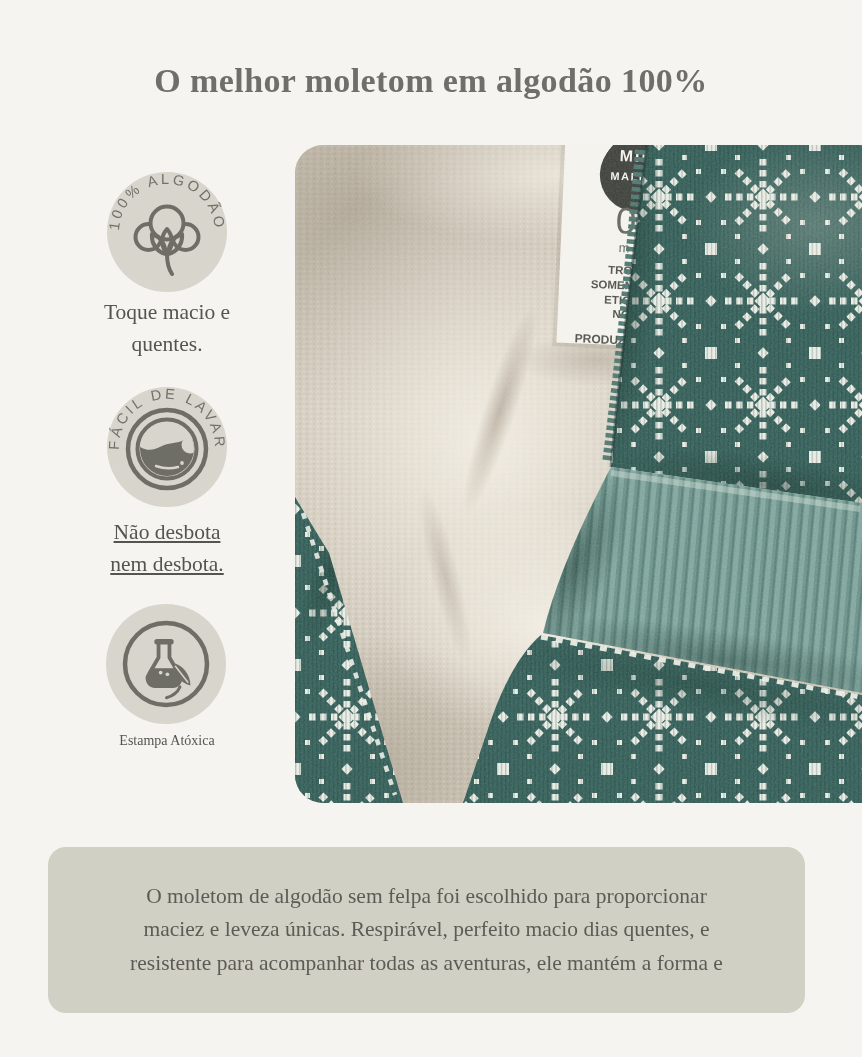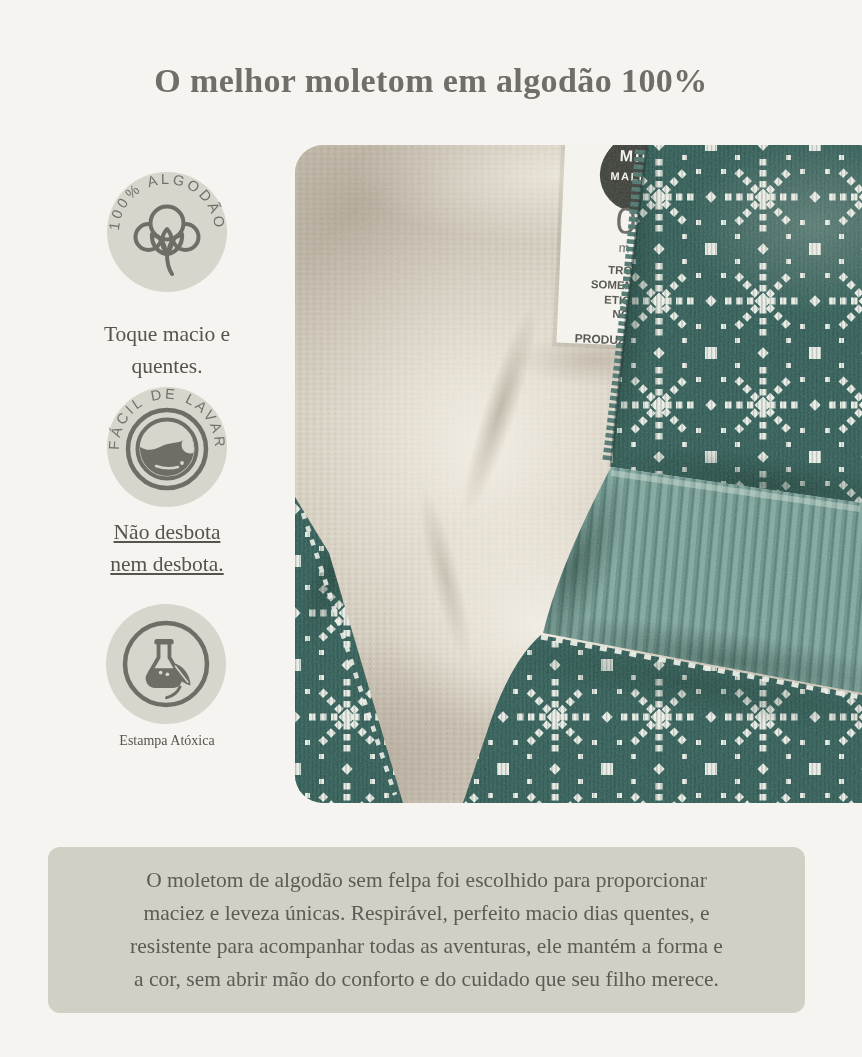--- a/index.html
+++ b/index.html
@@ -14,27 +14,27 @@
     color:#6f6e69;font-weight:700;
   }
   .badge{position:absolute;width:150px;height:150px;}
   .badge-1{left:92px;top:154px;}
   .badge-2{left:92px;top:369px;}
   .badge-3{left:91px;top:586px;}
   .caption{
     position:absolute;left:47px;width:240px;text-align:center;
     font-size:21.5px;line-height:1.5;color:#55544e;
   }
-  .caption-1{top:318px;}
+  .caption-1{top:296px;}
   .caption-2{top:516px;text-decoration:underline;}
   .caption-3{top:730px;font-size:14px;}
   .photo-wrap{position:absolute;left:295px;top:145px;width:567px;height:658px;}
   .desc-box{
     position:absolute;left:48px;top:847px;width:757px;height:166px;
-    background:#d1d0c5;border-radius:12px;
+    background:#d1d0c5;border-radius:18px;
     display:flex;align-items:center;justify-content:center;
   }
   .desc-text{
     text-align:center;font-size:21.5px;line-height:1.54;color:#5c5b55;
     width:720px;
   }
   .arc-text{
     font-family:"Liberation Sans", sans-serif;
     font-size:14.5px;letter-spacing:3px;fill:#71706a;
   }
@@ -264,15 +264,14 @@
     <rect width="567" height="658" filter="url(#grain)" opacity="0.28"></rect>
   </g>
 </svg>
 </div>
 
 <div class="desc-box">
   <div class="desc-text">
     <div>O moletom de algodão sem felpa foi escolhido para proporcionar</div>
     <div>maciez e leveza únicas. Respirável, perfeito macio dias quentes, e</div>
     <div>resistente para acompanhar todas as aventuras, ele mantém a forma e</div>
-    <div>a cor, sem abrir mão do conforto e do cuidado que seu filho merece.</div>
   </div>
 </div>
 
 </body></html>

